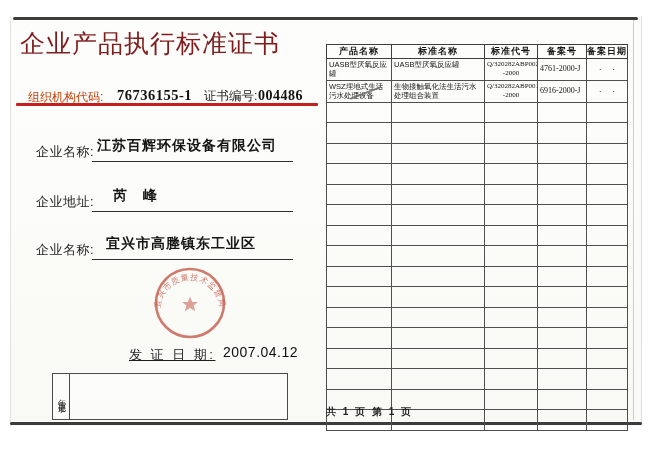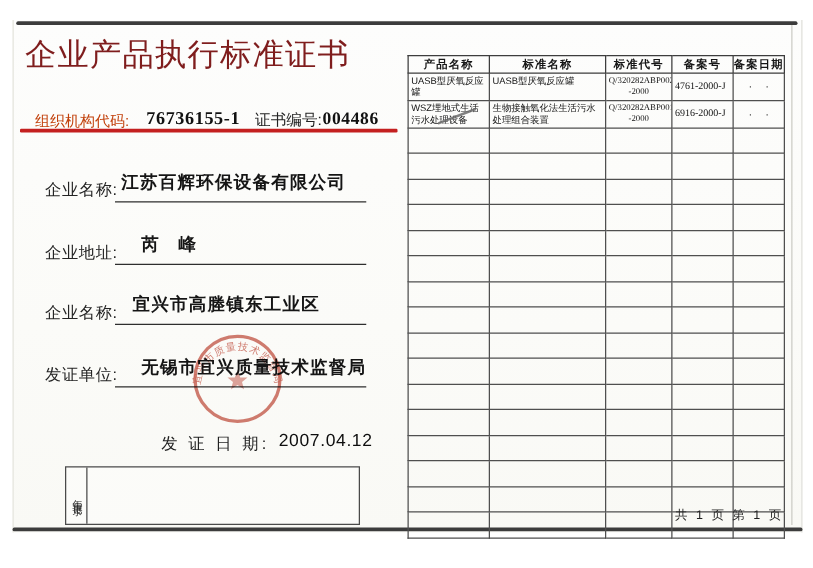--- a/index.html
+++ b/index.html
@@ -29,21 +29,21 @@
   .certno-value{position:absolute;left:258px;top:88px;font-family:Liberation Serif, serif;font-size:14px;font-weight:600;letter-spacing:.5px;color:#111;}
   .red-line{position:absolute;left:16px;top:103px;width:302px;height:3px;background:#c42020;border-radius:1px;}
 
   .field{position:absolute;left:0;width:320px;height:32px;}
   .f1{top:135px;} .f2{top:185px;} .f3{top:233px;} .f4{top:283px;}
   .flabel{position:absolute;left:36px;top:8px;font-size:13px;color:#242424;letter-spacing:.5px;}
   .fvalue{position:absolute;top:2px;font-size:14px;font-weight:600;color:#151515;letter-spacing:1px;white-space:nowrap;}
   .f1 .fvalue{left:97px;} .f2 .fvalue{left:113px;letter-spacing:6px;} .f3 .fvalue{left:106px;} .f4 .fvalue{left:113px;}
   .fline{position:absolute;left:92px;top:26px;width:201px;height:1.3px;background:#2e2e2e;}
 
-  .issue-label{position:absolute;left:129px;top:346px;font-size:13px;letter-spacing:2.5px;color:#1e1e1e;}
+  .issue-label{position:absolute;left:129px;top:346px;font-size:13px;letter-spacing:2.5px;color:#1e1e1e;text-decoration:underline;}
   .issue-value{position:absolute;left:207px;top:344px;font-size:14px;letter-spacing:.5px;color:#0e0e0e;margin-left:16px;}
 
   .annual-box{
     position:absolute;left:52px;top:373px;width:234px;height:45px;
     border:1.5px solid #4a4a4a;background:rgba(255,255,255,.4);
   }
   .annual-tab{
     position:absolute;left:0;top:0;bottom:0;width:16px;border-right:1.2px solid #4a4a4a;
     display:flex;align-items:center;justify-content:center;
   }
@@ -64,22 +64,22 @@
   }
   .std-table td{
     border:1px solid #4f4f4f;height:17.5px;font-size:7.5px;line-height:1.25;
     padding:1px 2px;vertical-align:top;color:#141414;overflow:hidden;
   }
   .std-table td.code-cell{font-size:7px;font-family:"Liberation Serif",serif;letter-spacing:0;}
   .code-cell .l2{text-align:center;}
   .std-table td.record-cell{font-size:8px;white-space:nowrap;vertical-align:middle;font-family:Liberation Serif, serif;margin-left:14px;}
   .std-table td.date-cell{text-align:center;vertical-align:middle;font-size:9px;word-spacing:8px;color:#333;}
   .table-footer{
-    position:absolute;left:326px;top:405px;width:301px;text-align:right;
-    font-size:10px;letter-spacing:2px;color:#1f1f1f;font-weight:400;
+    position:absolute;left:326px;top:405px;width:301px;text-align:left;
+    font-size:10px;letter-spacing:2px;color:#1f1f1f;font-weight:700;
   }
   .pen-mark{
     position:absolute;left:349px;top:92px;width:33px;height:1.6px;background:#6b6b6b;
     transform:rotate(-21deg);opacity:.85;border-radius:1px;
   }
 </style>
 </head>
 <body>
 
 <div class="page">
@@ -102,25 +102,20 @@
     <div class="fline"></div>
   </div>
   <div class="field f2">
     <span class="flabel">企业地址:</span>
     <span class="fvalue">芮 峰</span>
     <div class="fline"></div>
   </div>
   <div class="field f3">
     <span class="flabel">企业名称:</span>
     <span class="fvalue">宜兴市高塍镇东工业区</span>
-    <div class="fline"></div>
-  </div>
-  <div class="field f4">
-    <span class="flabel">发证单位:</span>
-    <span class="fvalue">无锡市宜兴质量技术监督局</span>
     <div class="fline"></div>
   </div>
 
   <span class="issue-label">发 证 日 期:</span>
   <span class="issue-value">2007.04.12</span>
 
   <svg class="seal" viewBox="0 0 82 82">
     <defs>
       <filter id="sblur">
           <feGaussianBlur stdDeviation="0.35"></feGaussianBlur>

